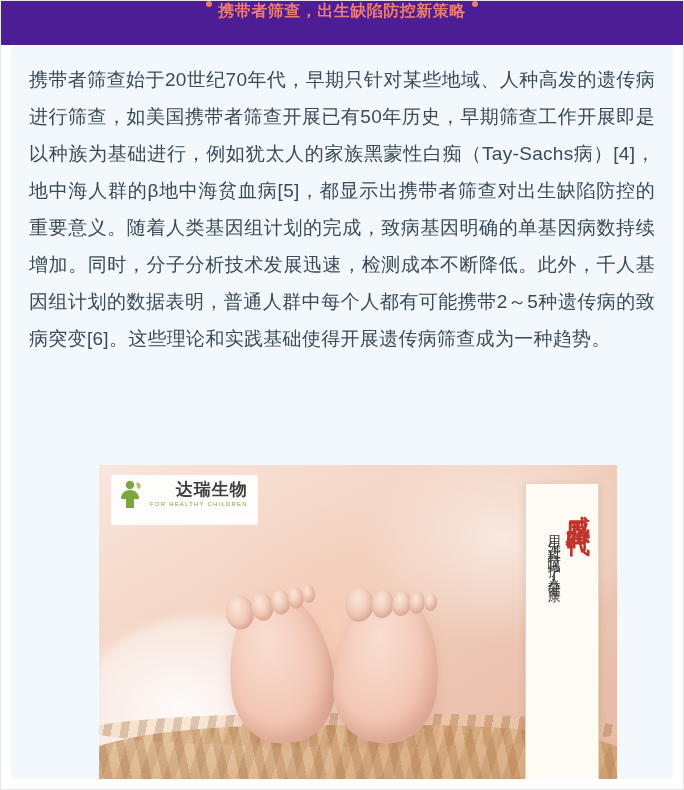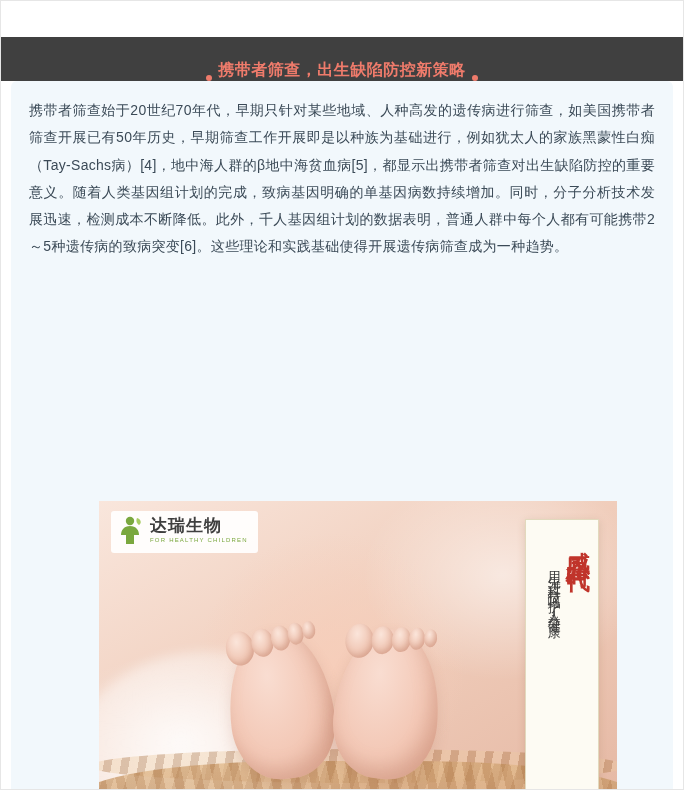--- a/index.html
+++ b/index.html
@@ -19,24 +19,23 @@
     height: 790px;
     background: #ffffff;
     border: 1px solid #e6e6e6;
     box-sizing: border-box;
     overflow: hidden;
   }
   
   .header {
     height: 44px;
     display: flex;
-    align-items: flex-end;
+    align-items: flex-start;
     justify-content: center;
-    background: #404040;
-    margin-top: 36px;
+    background: #4c1d95;
   }
   .header-title {
     font-size: 16px;
     font-weight: bold;
     color: #ef7b6b;
     letter-spacing: 0.5px;
     white-space: nowrap;
   }
   .dot {
     display: inline-block;
@@ -52,21 +51,21 @@
     margin: 0 10px;
     background: #f2f8fc;
     border-radius: 6px;
     padding: 16px 18px 0 18px;
     box-sizing: border-box;
     height: 734px;
     position: relative;
     overflow: hidden;
   }
   .para {
-    font-size: 14px;
+    font-size: 19px;
     line-height: 1.95;
     color: #3b4a57;
     text-align: justify;
     letter-spacing: 0.3px;
     margin: 0 0 10px 0;
   }
   
   .photo-block {
     position: absolute;
     left: 88px;
@@ -153,22 +152,23 @@
     filter: blur(6px);
   }
   
   .logo {
     position: absolute;
     left: 12px;
     top: 10px;
     display: flex;
     align-items: center;
     background: rgba(255,255,255,0.92);
-    padding: 4px 10px 8px 6px;
+    padding: 4px 10px 16px 6px;
     border-radius: 3px;
+    text-align: right;
   }
   .logo-mark {
     width: 26px;
     height: 30px;
     position: relative;
     margin-right: 7px;
   }
   .logo-text-cn {
     font-size: 17px;
     font-weight: bold;

